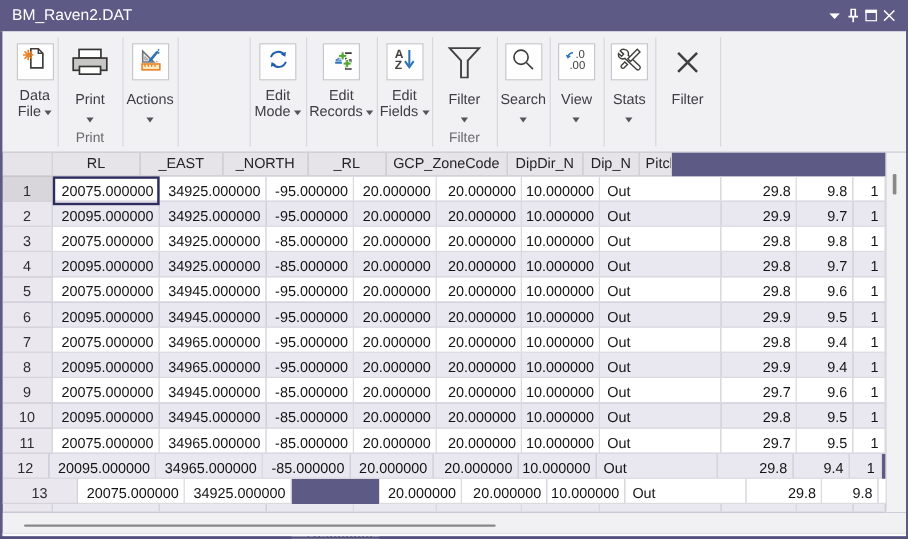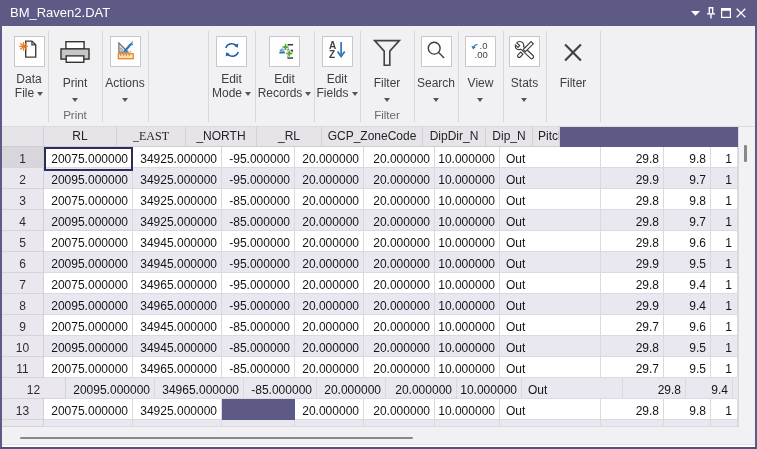--- a/index.html
+++ b/index.html
@@ -208,21 +208,21 @@
     </div>
     <div class="tcell" style="left:48px;width:54px">
       <div class="glabel">Print</div>
     </div>
     <div class="tcell" style="left:360px;width:54px">
       <div class="glabel">Filter</div>
     </div>
     <div class="hrow">
       <div class="hc" style="width:42px;"></div>
       <div class="hc" style="width:73px;">RL</div>
-      <div class="hc" style="width:69px;font-family:Liberation Serif, serif;">_EAST</div>
+      <div class="hc" style="width:69px;">_EAST</div>
       <div class="hc" style="width:71px;">_NORTH</div>
       <div class="hc" style="width:65px;">_RL</div>
       <div class="hc" style="width:101px;">GCP_ZoneCode</div>
       <div class="hc" style="width:63px;">DipDir_N</div>
       <div class="hc" style="width:47px;">Dip_N</div>
       <div class="hc" style="width:27px;text-align:left;padding-left:5px;">Pitch</div>
     </div>
     <div class="drow odd" style="top:147px">
       <div class="dc gut gsel" style="width:42px;">1</div>
       <div class="dc num" style="width:89px;">20075.000000</div>
@@ -360,34 +360,34 @@
       <div class="dc num" style="width:73px;">-85.000000</div>
       <div class="dc num" style="width:69px;">20.000000</div>
       <div class="dc num" style="width:71px;">20.000000</div>
       <div class="dc num" style="width:65px;">10.000000</div>
       <div class="dc txt" style="width:101px;">Out</div>
       <div class="dc num" style="width:63px;">29.7</div>
       <div class="dc num" style="width:47px;">9.5</div>
       <div class="dc num" style="width:27px;padding-right:5px;">1</div>
     </div>
     <div class="drow even" style="top:378px">
-      <div class="dc gut" style="width:64px;">12</div>
+      <div class="dc gut" style="width:39px;">12</div>
       <div class="dc num" style="width:89px;">20095.000000</div>
       <div class="dc num" style="width:89px;">34965.000000</div>
       <div class="dc num" style="width:73px;">-85.000000</div>
       <div class="dc num" style="width:69px;">20.000000</div>
       <div class="dc num" style="width:71px;">20.000000</div>
       <div class="dc num" style="width:65px;">10.000000</div>
       <div class="dc txt" style="width:101px;">Out</div>
       <div class="dc num" style="width:63px;">29.8</div>
       <div class="dc num" style="width:47px;">9.4</div>
       <div class="dc num" style="width:27px;padding-right:5px;">1</div>
     </div>
     <div class="drow odd" style="top:399px">
-      <div class="dc gut" style="width:42px;">13</div>
+      <div class="dc gut" style="width:63px;">13</div>
       <div class="dc num" style="width:89px;">20075.000000</div>
       <div class="dc num" style="width:89px;">34925.000000</div>
       <div class="dc num" style="width:73px;margin-top:33px;">-75.000000</div>
       <div class="dc num" style="width:69px;">20.000000</div>
       <div class="dc num" style="width:71px;">20.000000</div>
       <div class="dc num" style="width:65px;">10.000000</div>
       <div class="dc txt" style="width:101px;">Out</div>
       <div class="dc num" style="width:63px;">29.8</div>
       <div class="dc num" style="width:47px;">9.8</div>
       <div class="dc num" style="width:27px;padding-right:5px;">1</div>

